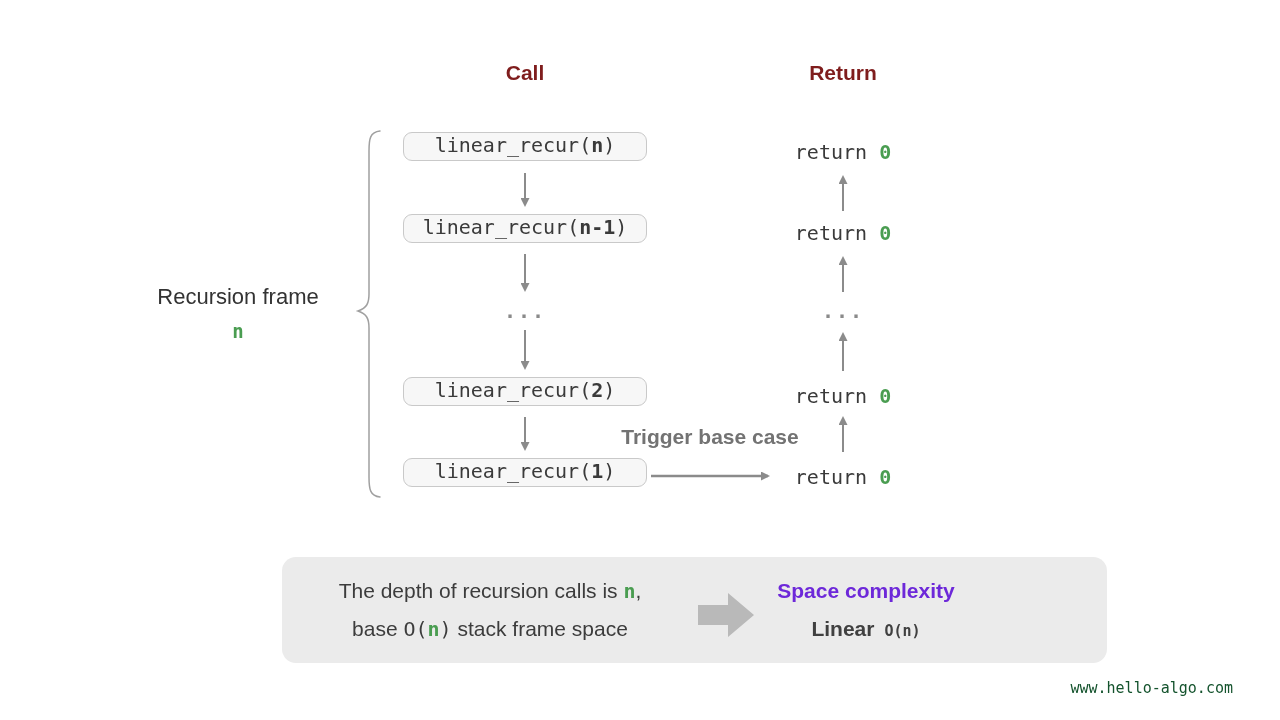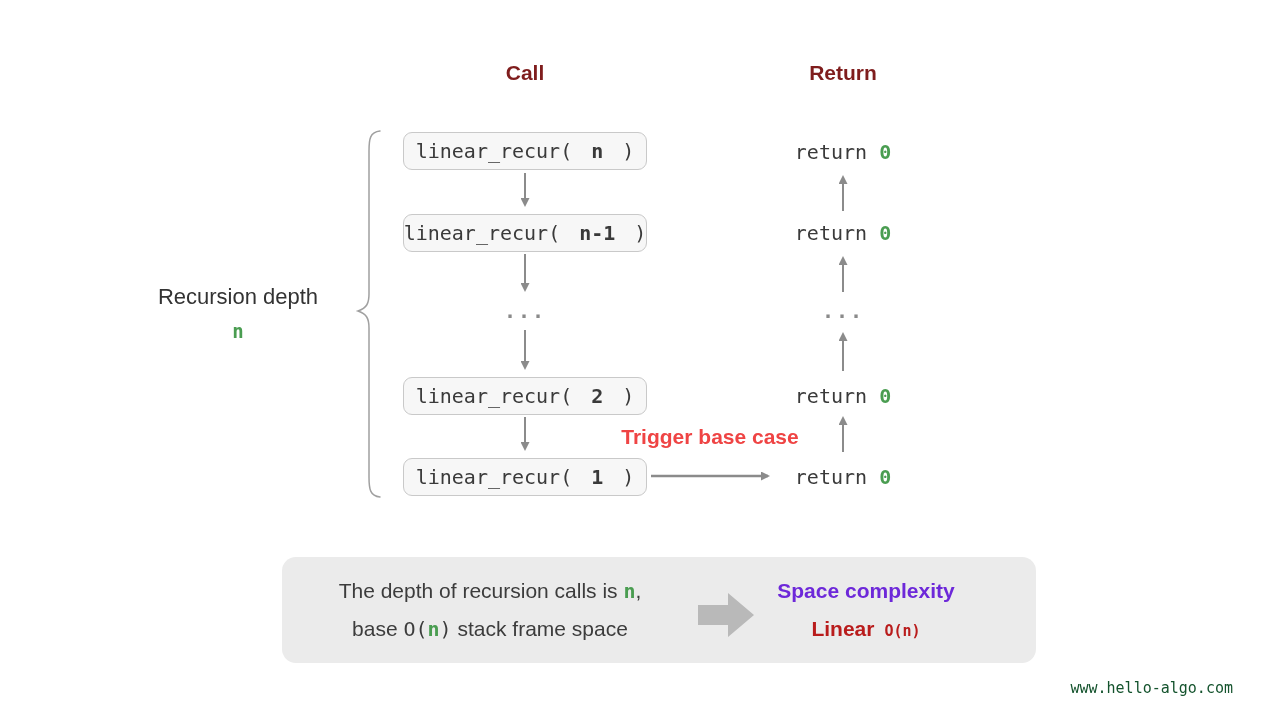--- a/index.html
+++ b/index.html
@@ -4,34 +4,34 @@
 <style>
   html,body { margin:0; padding:0; background:#ffffff; }
   .canvas {
     position:relative; width:1280px; height:720px; background:#ffffff;
     overflow:hidden; font-family:"Liberation Sans", sans-serif;
   }
   .overlay { position:absolute; left:0; top:0; width:1280px; height:720px; z-index:5; pointer-events:none; }
 
   .code { font-family:"DejaVu Sans Mono", monospace; }
   .green { color:#4a9d51; }
-  .blue  { color:#b91c1c;text-align:right; }
+  .blue  { color:#404040;text-align:right; }
   .bold  { font-weight:bold; }
 
   .hdr {
     position:absolute; width:200px; text-align:center;
     font-weight:bold; font-size:21px; color:#7f1d1d; z-index:2;
   }
   .call-hdr { left:425px; top:61px; }
   .return-hdr { left:743px; top:61px; }
 
   .cbox {
-    position:absolute; left:403px; width:244px; height:38px; box-sizing:border-box;
+    position:absolute; left:403px; width:244px; height:29px; box-sizing:border-box;
     background:#f7f7f7; border:1.5px solid #c9c9c9; border-radius:9px;
-    display:flex; align-items:center; justify-content:center; z-index:2;gap:19px;
+    display:flex; justify-content:center; z-index:2;
   }
   .cbox .code { font-size:20px; color:#3a3a3a; white-space:pre; }
   .b1 { top:132px; } .b2 { top:214px; } .b3 { top:377px; } .b4 { top:458px; }
 
   .ritem {
     position:absolute; left:743px; width:200px; text-align:center;
     font-size:20px; color:#3a3a3a; z-index:2; white-space:pre;
   }
   .r1 { top:140px; } .r2 { top:221px; } .r3 { top:384px; } .r4 { top:465px; }
 
@@ -42,25 +42,25 @@
   }
   .call-ellipsis { left:475px; top:299px; }
   .return-ellipsis { left:793px; top:299px; }
 
   .recursion-label { position:absolute; left:118px; top:283px; width:240px; text-align:center; z-index:2; }
   .rl-line1 { font-size:22px; color:#333333; line-height:27px; }
   .rl-line2 { margin-top:10px; font-size:19px; line-height:22px; }
 
   .trigger-label {
     position:absolute; left:600px; top:425px; width:220px; text-align:center;
-    font-weight:bold; font-size:21px; color:#ef4444; z-index:2;
+    font-weight:bold; font-size:21px; color:#737373; z-index:2;
   }
 
   .summary {
-    position:absolute; left:282px; top:557px; width:754px; height:106px;
+    position:absolute; left:282px; top:557px; width:825px; height:106px;
     background:#ebebeb; border-radius:14px; z-index:1;
   }
   .sum-left {
     position:absolute; left:18px; top:15px; width:380px; text-align:center;
     font-size:21px; color:#3c3c3c; line-height:38px;
   }
   .sum-left .code { font-size:20px; white-space:pre; }
   .sum-left span { white-space:pre; }
   .sum-right { position:absolute; left:474px; top:15px; width:220px; text-align:center; line-height:38px; }
   .sum-title { font-weight:bold; font-size:21px; color:#6d28d9; }
@@ -99,21 +99,21 @@
 
     <path d="M380,131 C370,132 369,139 369,151 L369,294 C369,303 367,308 358,311 C367,314 369,319 369,328 L369,477 C369,489 370,496 380,497" fill="none" stroke="#a0a0a0" stroke-width="1.5" stroke-linecap="round"></path>
 
     <polygon points="698,605 728,605 728,593 754,615 728,637 728,625 698,625" fill="#b9b9b9"></polygon>
   </svg>
 
   <div class="hdr call-hdr">Call</div>
   <div class="hdr return-hdr">Return</div>
 
   <div class="recursion-label">
-    <div class="rl-line1">Recursion depth</div>
+    <div class="rl-line1">Recursion frame</div>
     <div class="rl-line2 code green bold">n</div>
   </div>
 
   <div class="cbox b1">
       <span class="code">linear_recur(</span>
       <span class="code green bold">n</span>
       <span class="code">)</span>
     </div>
   <div class="cbox b2">
       <span class="code">linear_recur(</span>

